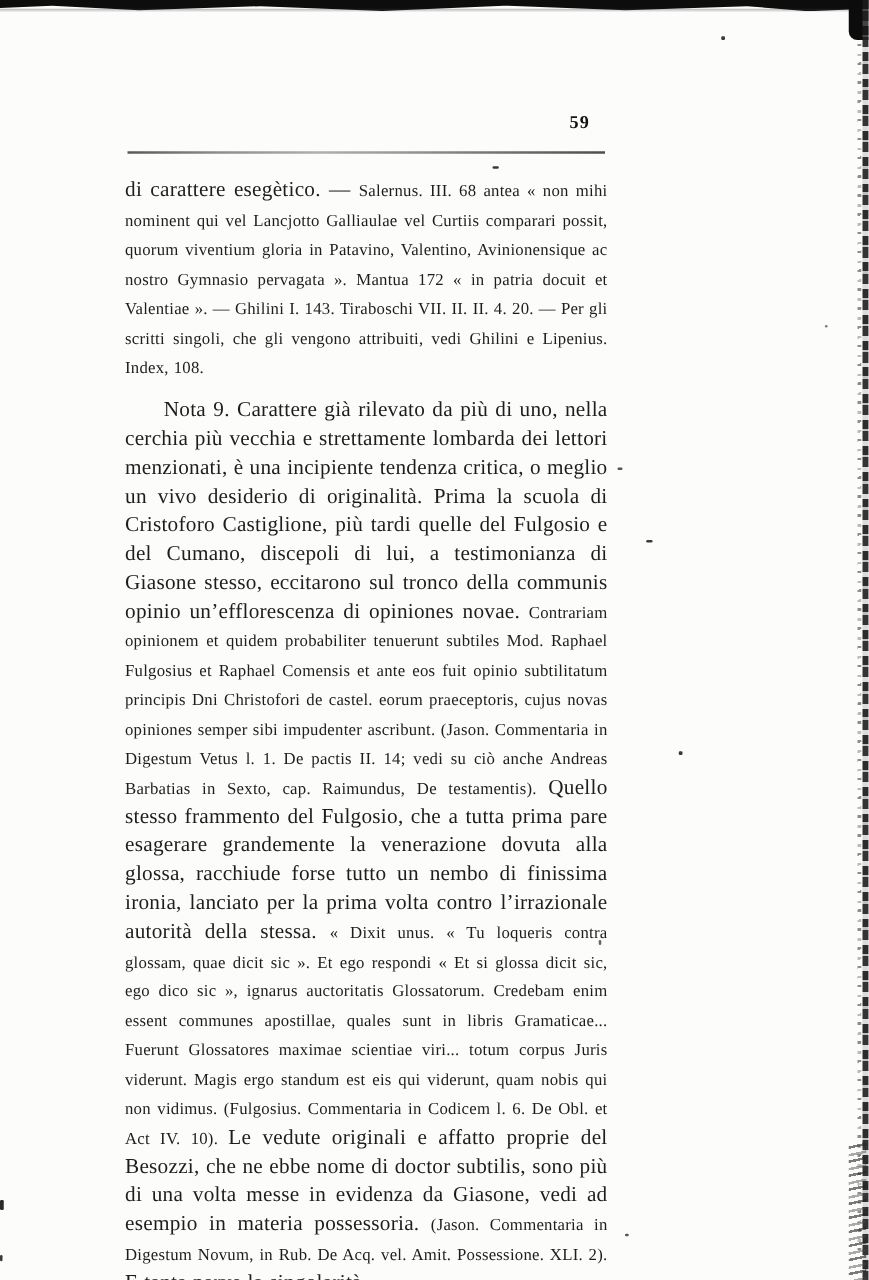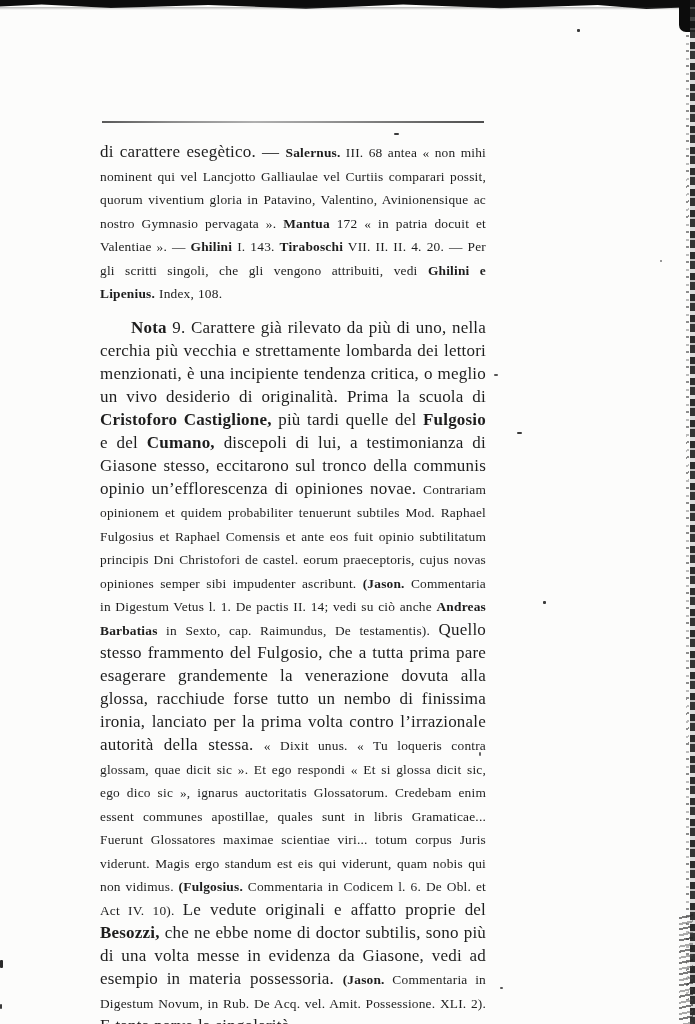--- a/index.html
+++ b/index.html
@@ -65,21 +65,21 @@
 
   
   .text-col { position: absolute; top: 140px; left: 100px; width: 386px; }
   .para {
     margin: 0; text-align: justify;
     font-size: 17px; line-height: 23px;
     letter-spacing: .2px; word-spacing: .4px;
   }
   .p2 { text-indent: 31px; margin-top: 11px; }
   .mi, .si { }
-  .mb, .sb { font-weight: 700; }
+  .mb, .sb { font-weight: 400; }
   .s, .si, .sb { font-size: 13.4px; line-height: 20.5px; }
 </style>
 </head>
 <body>
 
 <div class="page">
 
   <div class="edge-top"></div>
   <div class="edge-top-shadow"></div>
   <div class="corner-tr"></div>
@@ -91,20 +91,21 @@
   <div class="speck" style="left:394px;top:133px;width:5px;height:2px;"></div>
   <div class="speck" style="left:494px;top:374px;width:4px;height:2px;background:#555;"></div>
   <div class="speck" style="left:517px;top:432px;width:5px;height:2px;"></div>
   <div class="speck" style="left:543px;top:601px;width:3px;height:3px;"></div>
   <div class="speck" style="left:479px;top:752px;width:2px;height:4px;background:#666;"></div>
   <div class="speck" style="left:500px;top:987px;width:3px;height:2px;background:#555;"></div>
   <div class="speck" style="left:660px;top:260px;width:2px;height:2px;background:#777;"></div>
   <div class="speck" style="left:0;top:960px;width:3px;height:8px;background:#2a2a2a;"></div>
   <div class="speck" style="left:0;top:1004px;width:2px;height:5px;"></div>
 
+  <div class="pageno">59</div>
   <div class="rule"></div>
 
   <div class="text-col">
 
     <p class="para p1">
       <span class="m">di carattere </span><span class="mi">esegètico.</span><span class="m"> — </span><span class="sb">Salernus.</span><span class="s"> III. 68 antea « </span><span class="si">non mihi nominent qui vel Lancjotto Galliaulae vel Curtiis comparari possit, quorum viventium gloria in Patavino, Valentino, Avinionensique ac nostro Gymnasio pervagata</span><span class="s"> ». </span><span class="sb">Mantua</span><span class="s"> 172 « </span><span class="si">in patria docuit et Valentiae</span><span class="s"> ». — </span><span class="sb">Ghilini</span><span class="s"> I. 143. </span><span class="sb">Tiraboschi</span><span class="s"> VII. II. II. 4. 20. — Per gli scritti singoli, che gli vengono attribuiti, vedi </span><span class="sb">Ghilini e Lipenius.</span><span class="si"> Index,</span><span class="s"> 108.</span>
     </p>
 
     <p class="para p2">
       <span class="mb">Nota</span><span class="m"> 9. </span><span class="mi">Carattere</span><span class="m"> già rilevato da più di uno, nella cerchia più vecchia e strettamente lombarda dei lettori menzionati, è una incipiente tendenza critica, o meglio un vivo desiderio di originalità. Prima la scuola di </span><span class="mb">Cristoforo Castiglione,</span><span class="m"> più tardi quelle del </span><span class="mb">Fulgosio</span><span class="m"> e del </span><span class="mb">Cumano,</span><span class="m"> discepoli di lui, a testimonianza di Giasone stesso, eccitarono sul tronco della </span><span class="mi">communis opinio</span><span class="m"> un’efflorescenza di </span><span class="mi">opiniones novae. </span><span class="si">Contrariam opinionem et quidem probabiliter tenuerunt subtiles Mod. Raphael Fulgosius et Raphael Comensis et ante eos fuit opinio subtilitatum principis Dni Christofori de castel. eorum praeceptoris, cujus novas opiniones semper sibi impudenter ascribunt. </span><span class="sb">(Jason.</span><span class="si"> Commentaria in Digestum Vetus</span><span class="s"> l. 1. De pactis II. 14; vedi su ciò anche </span><span class="sb">Andreas Barbatias</span><span class="s"> in </span><span class="si">Sexto,</span><span class="s"> cap. Raimundus, De testamentis). </span><span class="m">Quello stesso frammento del Fulgosio, che a tutta prima pare esagerare grandemente la venerazione dovuta alla glossa, racchiude forse tutto un nembo di finissima ironia, lanciato per la prima volta contro l’irrazionale autorità della stessa. </span><span class="si">« Dixit unus. « Tu loqueris contra glossam, quae dicit sic ». Et ego respondi « Et si glossa dicit sic, ego dico sic », ignarus auctoritatis Glossatorum. Credebam enim essent communes apostillae, quales sunt in libris Gramaticae... Fuerunt Glossatores maximae scientiae viri... totum corpus Juris viderunt. Magis ergo standum est eis qui viderunt, quam nobis qui non vidimus. </span><span class="sb">(Fulgosius.</span><span class="si"> Commentaria in Codicem</span><span class="s"> l. 6. De Obl. et Act IV. 10). </span><span class="m">Le vedute originali e affatto proprie del </span><span class="mb">Besozzi,</span><span class="m"> che ne ebbe nome di </span><span class="mi">doctor subtilis,</span><span class="m"> sono più di una volta messe in evidenza da Giasone, vedi ad esempio in materia possessoria. </span><span class="sb">(Jason.</span><span class="si"> Commentaria in Digestum Novum,</span><span class="s"> in Rub. De Acq. vel. Amit. Possessione. XLI. 2). </span><span class="m">E tanta parve la singolarità</span>

